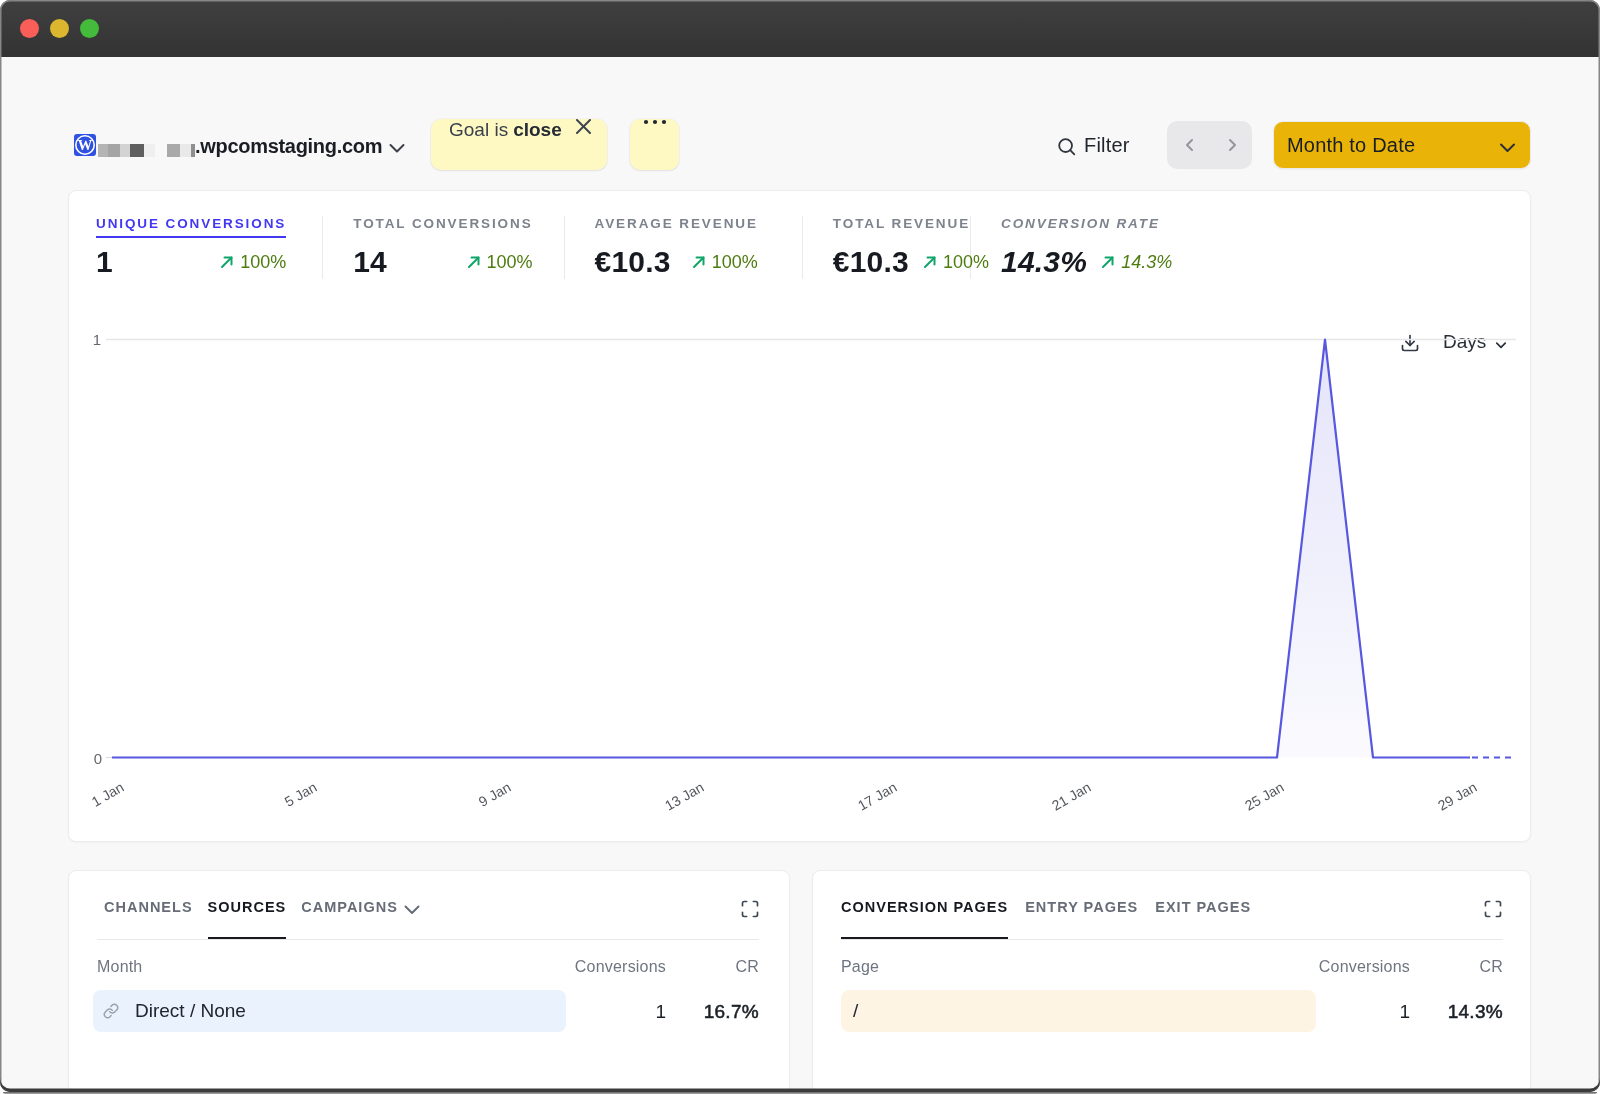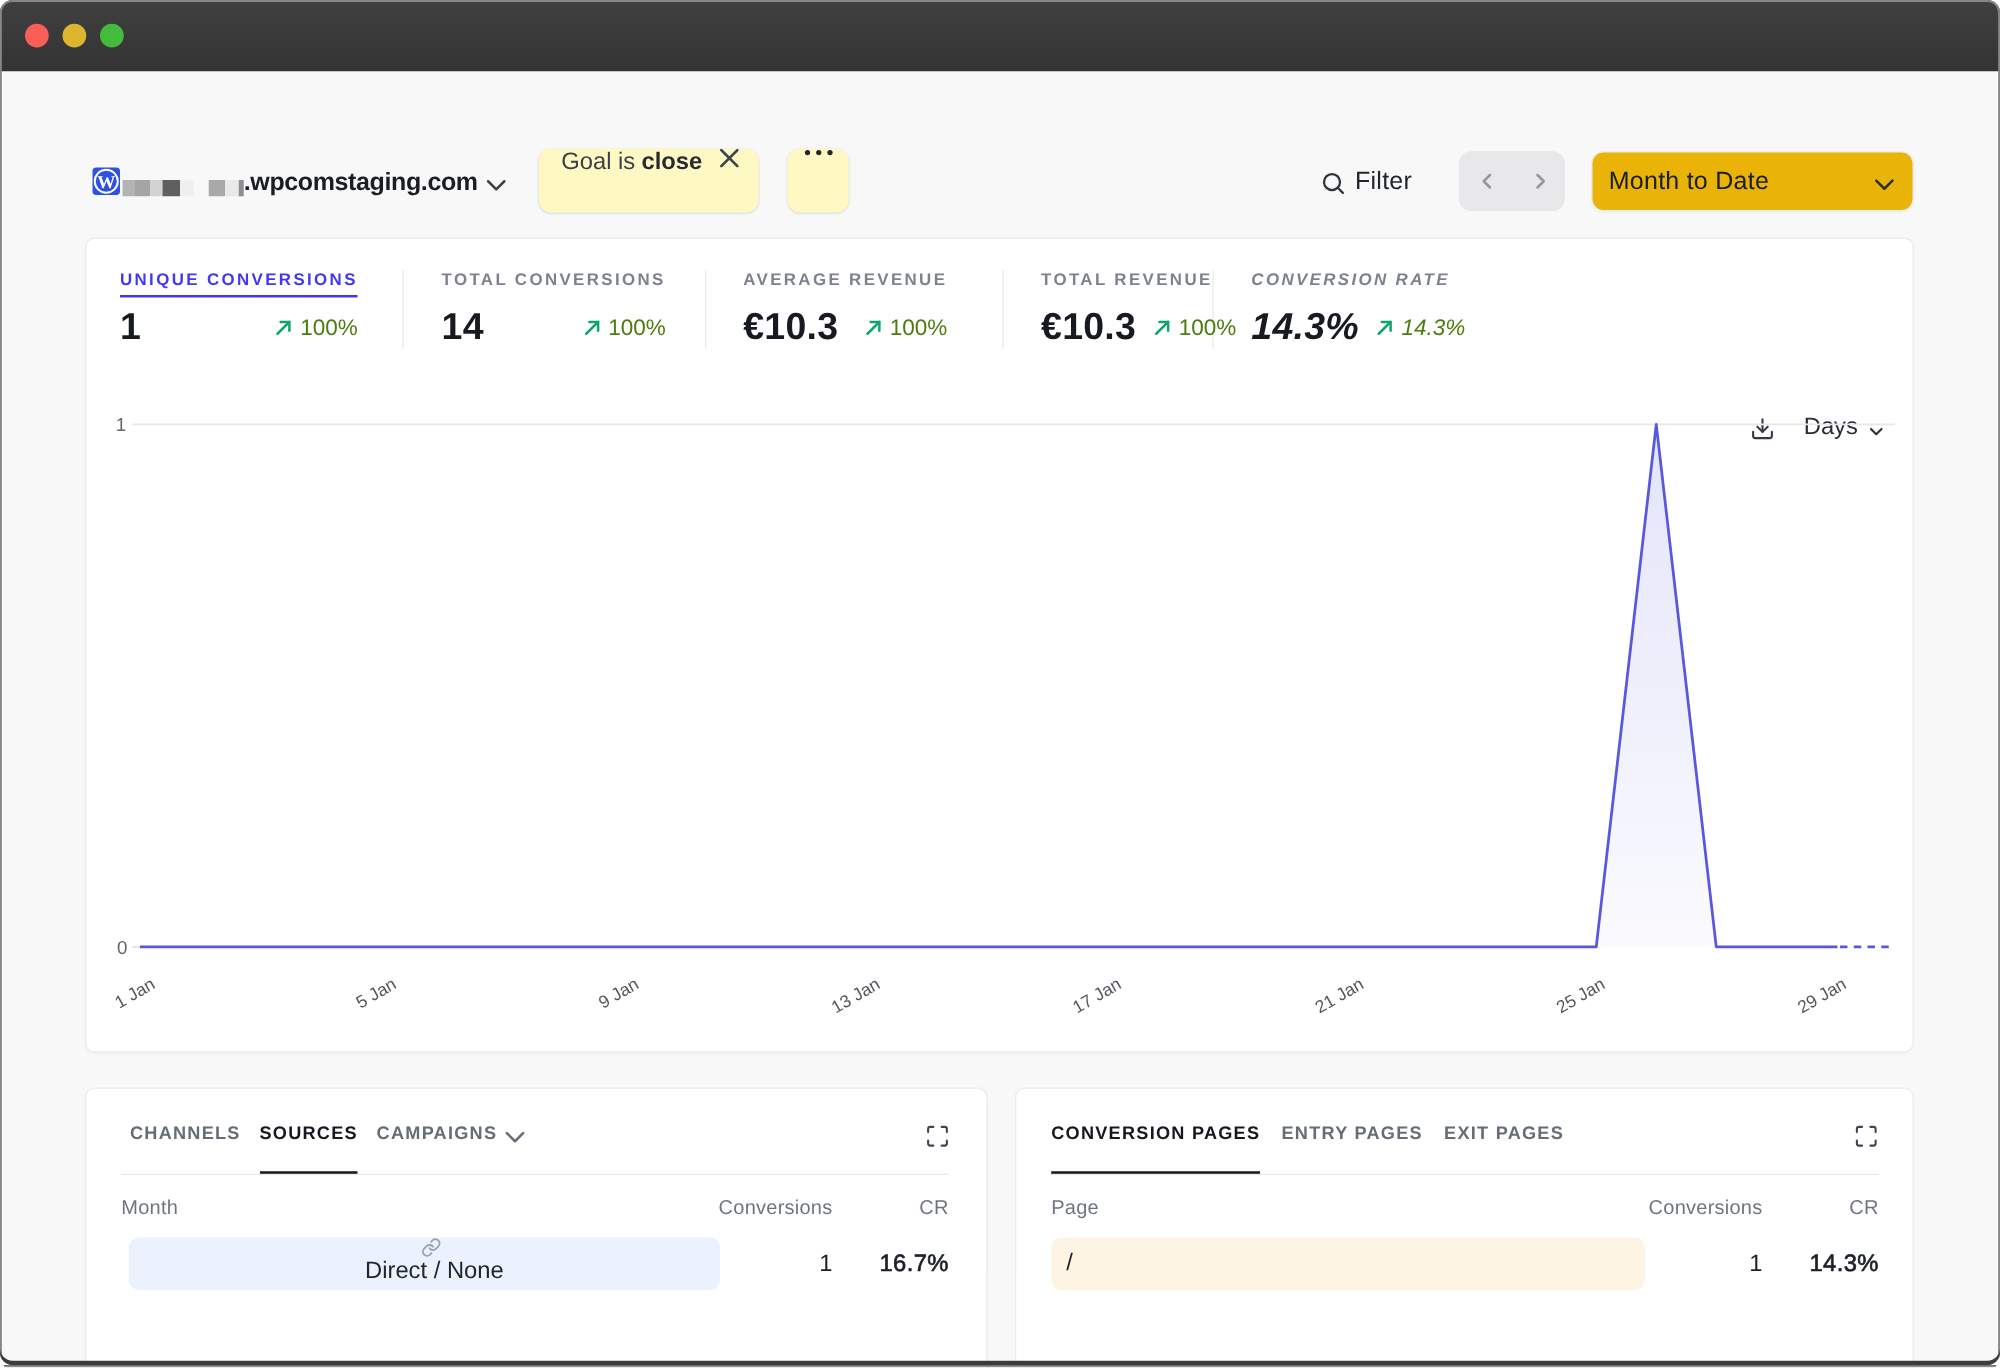--- a/index.html
+++ b/index.html
@@ -233,21 +233,21 @@
 <div class="cardline" style="left:97px;width:662px;"></div>
 <div class="expand" style="left:740px;"><svg width="20" height="20" viewBox="0 0 24 24" fill="none" stroke="#3f4753" stroke-width="2" stroke-linecap="round" stroke-linejoin="round">
       <path d="M8 3H5a2 2 0 0 0-2 2v3"></path>
       <path d="M21 8V5a2 2 0 0 0-2-2h-3"></path>
       <path d="M16 21h3a2 2 0 0 0 2-2v-3"></path>
       <path d="M3 16v3a2 2 0 0 0 2 2h3"></path>
     </svg></div>
 <div class="thead" style="left:97px;">Month</div>
 <div class="thead" style="left:566px;width:100px;text-align:right;">Conversions</div>
 <div class="thead" style="left:709px;width:50px;text-align:right;">CR</div>
-<div class="bar" style="left:103px;width:473px;background:#eaf2fd;flex-direction:column;">
+<div class="bar" style="left:93px;width:473px;background:#eaf2fd;">
   <svg style="margin-left:10px" width="16" height="16" viewBox="0 0 24 24" fill="none" stroke="#9aa3ad" stroke-width="2.2" stroke-linecap="round" stroke-linejoin="round">
       <path d="M10 13a5 5 0 0 0 7.54.54l3-3a5 5 0 0 0-7.07-7.07l-1.72 1.71"></path>
       <path d="M14 11a5 5 0 0 0-7.54-.54l-3 3a5 5 0 0 0 7.07 7.07l1.71-1.71"></path>
     </svg>
   <span style="margin-left:16px">Direct / None</span>
 </div>
 <div class="num" style="left:566px;width:100px;">1</div>
 <div class="num pctv" style="left:659px;width:100px;">16.7%</div>
 
 <div class="tabs" style="left:841px;">

